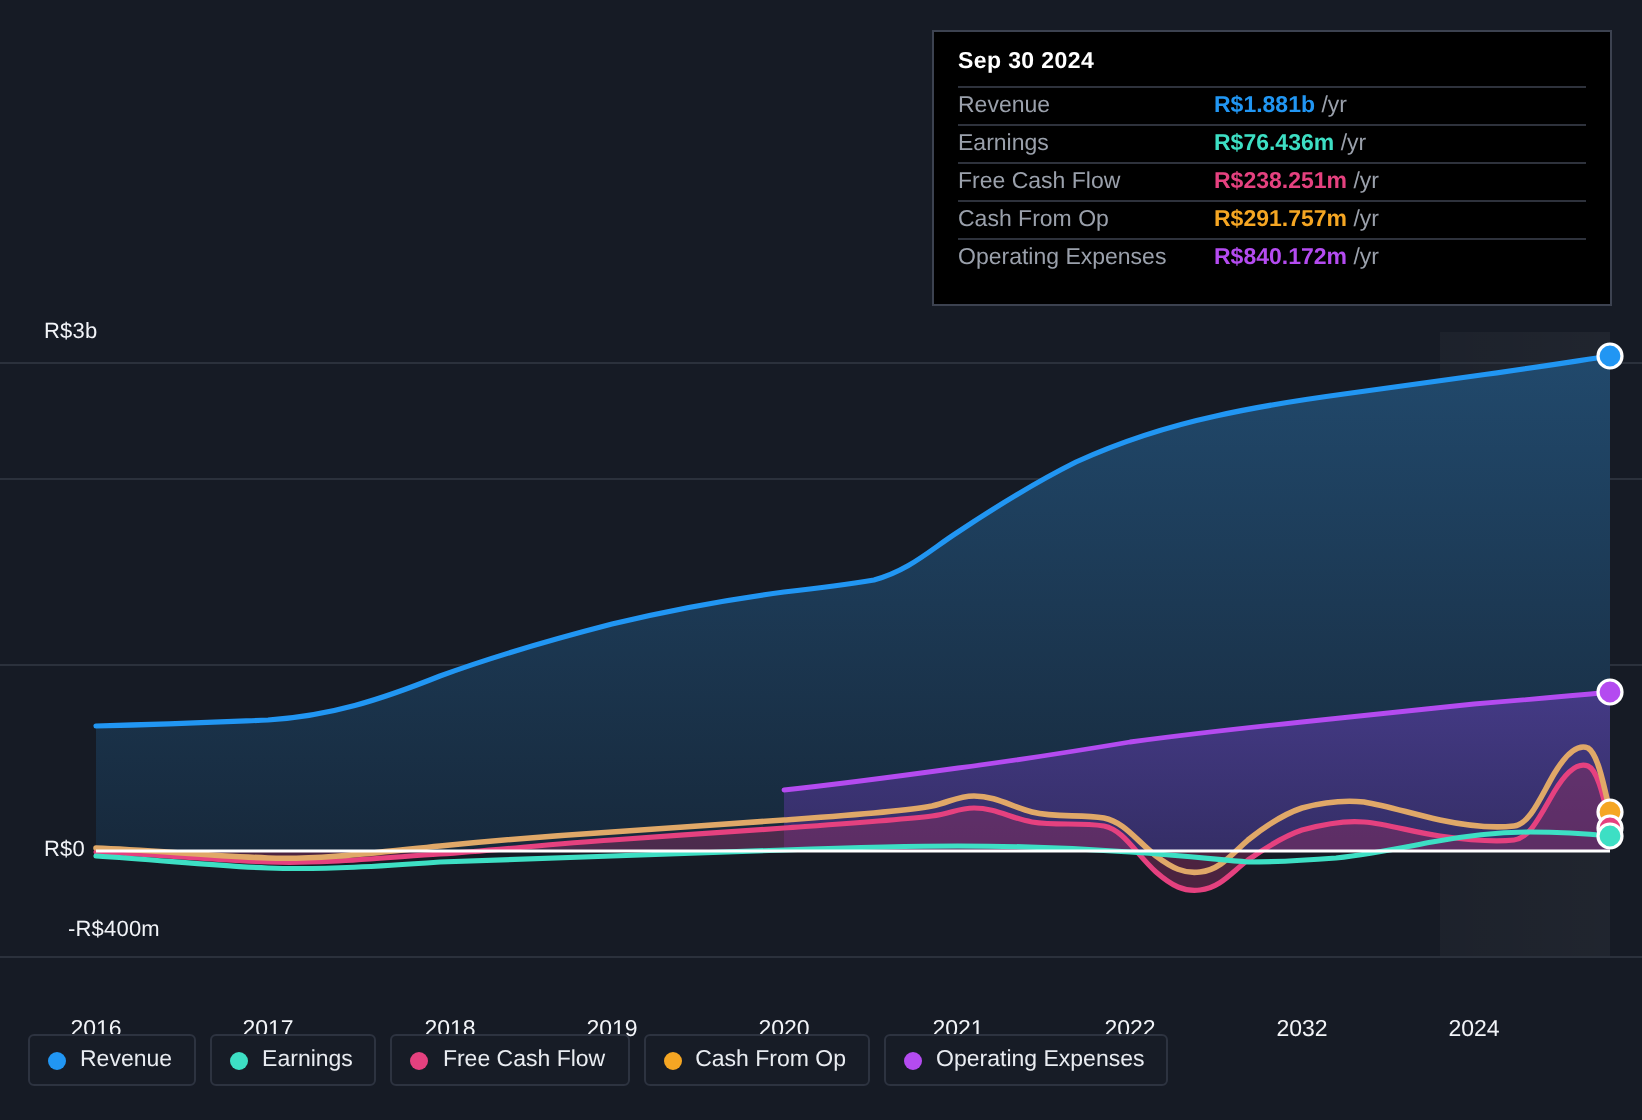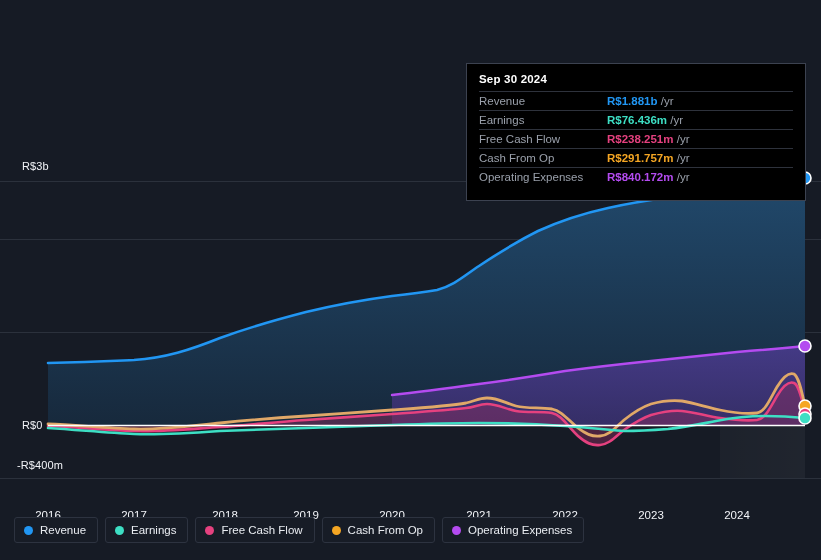--- a/index.html
+++ b/index.html
@@ -41,21 +41,20 @@
   }
 
   
   #tooltip {
     position: absolute;
     left: 466px; top: 15px;
     width: 340px; height: 138px;
     background: #000000;
     border: 1px solid #3c4250;
     padding: 8px 12px 0 12px;
-    margin-top: 48px;
   }
   #tooltip .tt-date {
     color: #ffffff;
     font-size: 11.5px;
     font-weight: bold;
     padding: 1px 0 6px 0;
     letter-spacing: .2px;
   }
   #tooltip table {
     width: 100%;
@@ -258,32 +257,32 @@
       <circle cx="805" cy="346" r="6" fill="#b44bf0" stroke="#ffffff" stroke-width="1.6"></circle>
       <circle cx="805" cy="406" r="6" fill="#f5a623" stroke="#ffffff" stroke-width="1.6"></circle>
       <circle cx="805" cy="414" r="6" fill="#e5417f" stroke="#ffffff" stroke-width="1.6"></circle>
       <circle cx="805" cy="418" r="6" fill="#3ddfc4" stroke="#ffffff" stroke-width="1.6"></circle>
     </g>
   </svg>
 
   <div>
     <div class="y-label" style="left:22px; top:160px;">R$3b</div>
     <div class="y-label" style="left:22px; top:419px;">R$0</div>
-    <div class="y-label" style="left:17px; top:459px;text-align:right;">-R$400m</div>
+    <div class="y-label" style="left:34px; top:459px;text-align:right;">-R$400m</div>
   </div>
 
   <div>
     <div class="x-label" style="left:48px;  top:485px;">2016</div>
     <div class="x-label" style="left:134px; top:485px;">2017</div>
     <div class="x-label" style="left:225px; top:485px;">2018</div>
     <div class="x-label" style="left:306px; top:485px;">2019</div>
     <div class="x-label" style="left:392px; top:485px;">2020</div>
     <div class="x-label" style="left:479px; top:485px;">2021</div>
     <div class="x-label" style="left:565px; top:485px;">2022</div>
-    <div class="x-label" style="left:651px; top:485px;">2023</div>
+    <div class="x-label" style="left:651px; top:485px;">2032</div>
     <div class="x-label" style="left:737px; top:485px;">2024</div>
   </div>
 
   <div id="tooltip">
     <div class="tt-date">Sep 30 2024</div>
     <table>
       <tbody>
         <tr>
           <td class="tt-key">Revenue</td>
           <td class="tt-val">

